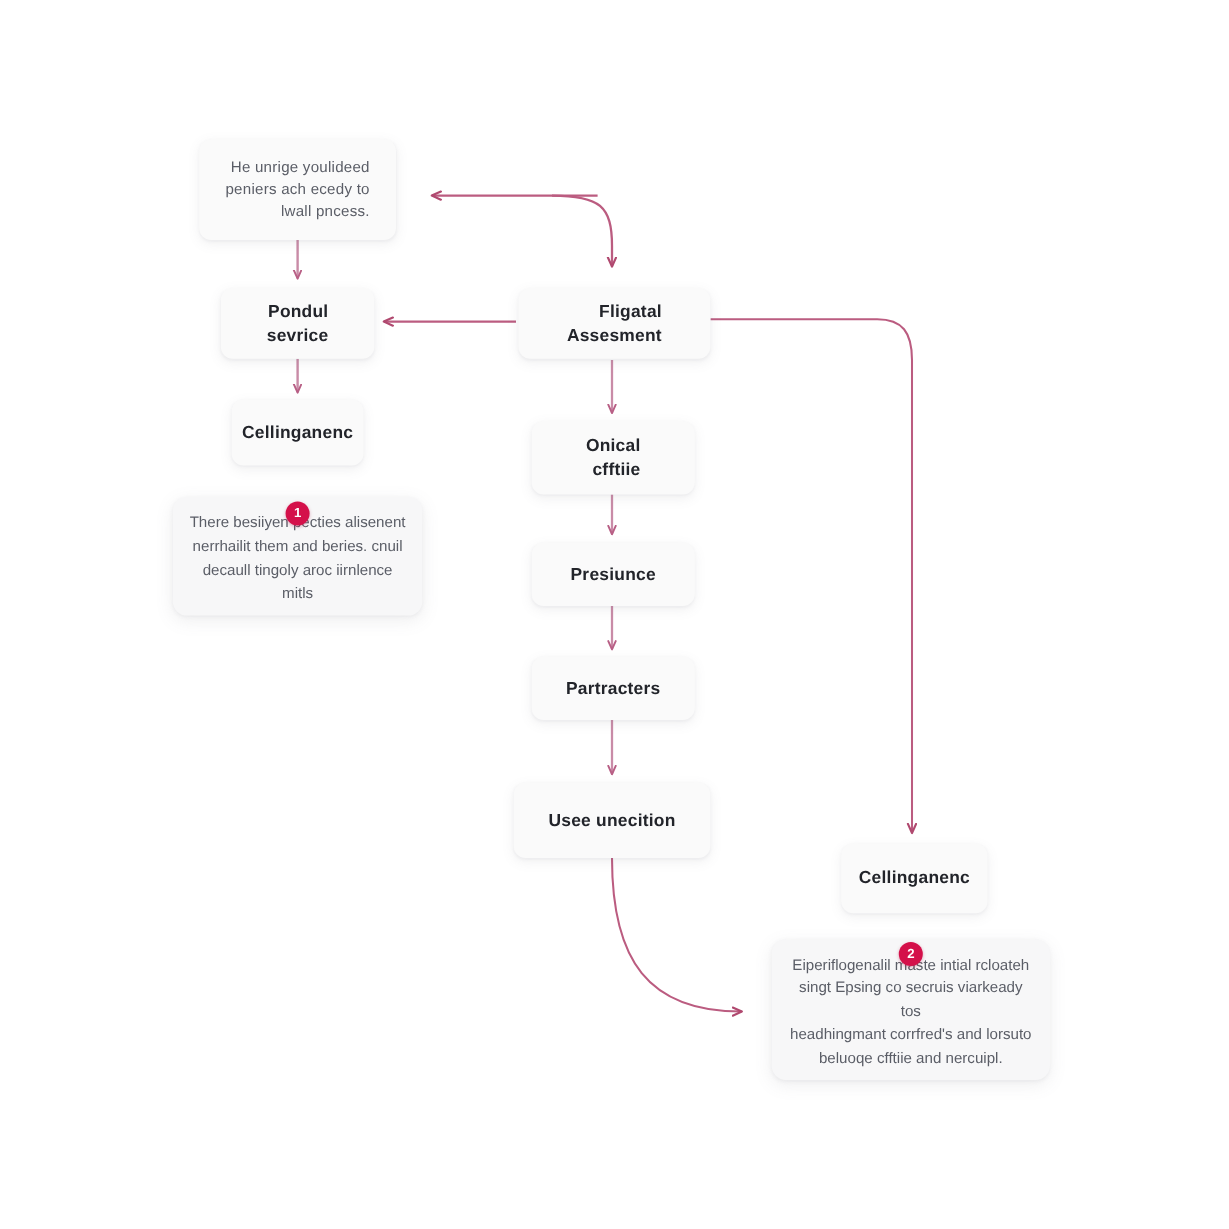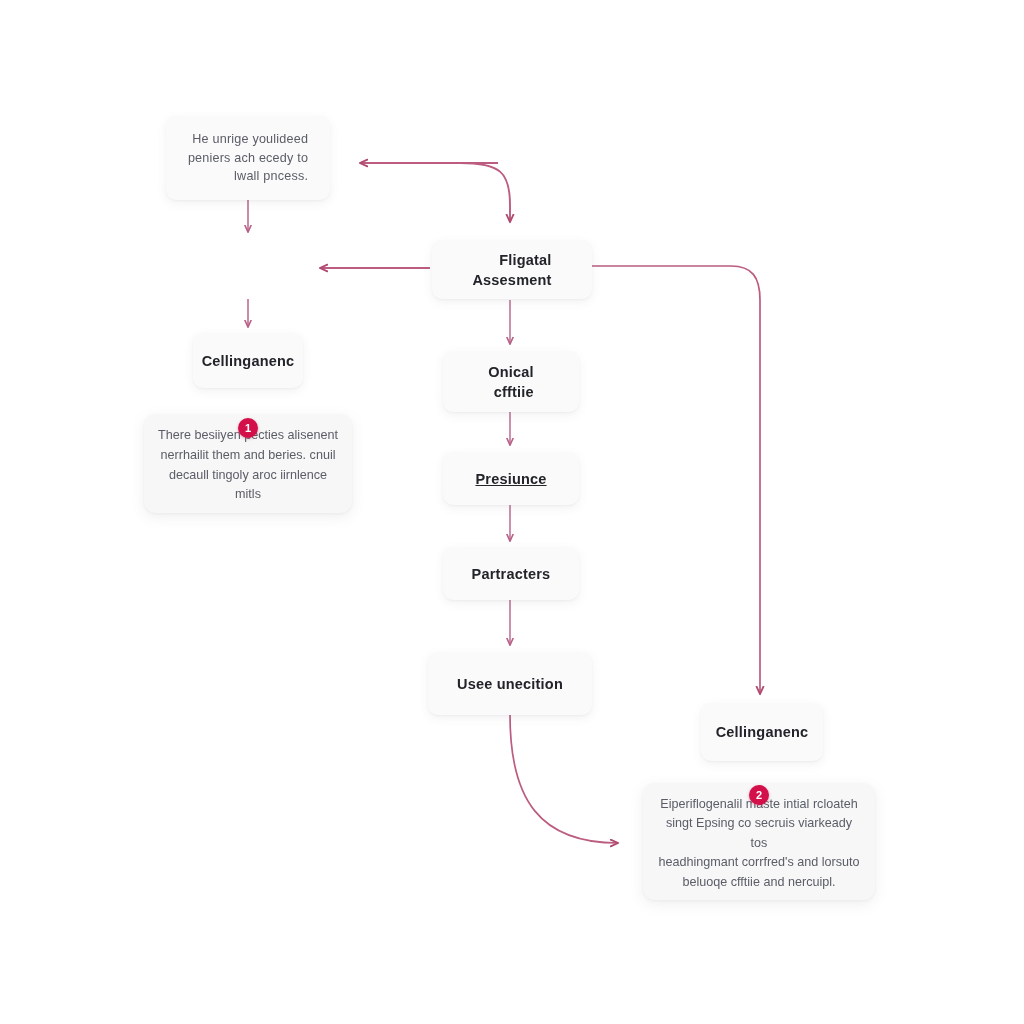--- a/index.html
+++ b/index.html
@@ -108,30 +108,32 @@
 
     <path d="M510,715 C510,800 540,843 618,843" fill="none" stroke="#bb5c80" stroke-width="1.7" marker-end="url(#ah2)"></path>
   </svg>
 
   <div class="node" style="left:166px; top:116px; width:164px; height:84px;
               font-size:12.6px; font-weight:400; color:#5a5d66; line-height:1.5;
               white-space:pre-line;">He unrige youlideed
 peniers ach ecedy to
 lwall pncess.</div>
 
+  <div class="node" style="left:184px; top:240px; width:128px; height:59px; white-space:pre-line;">Pondul
+sevrice</div>
 
   <div class="node" style="left:193px; top:333px; width:110px; height:55px;">Cellinganenc</div>
 
   <div class="node" style="left:432px; top:240px; width:160px; height:59px; white-space:pre-line;">Fligatal
 Assesment</div>
 
   <div class="node" style="left:443px; top:351px; width:136px; height:61px; white-space:pre-line;">Onical
 cfftiie</div>
 
-  <div class="node" style="left:443px; top:452px; width:136px; height:53px;text-decoration:underline;">Presiunce</div>
+  <div class="node" style="left:443px; top:452px; width:136px; height:53px;">Presiunce</div>
 
   <div class="node" style="left:443px; top:547px; width:136px; height:53px;">Partracters</div>
 
   <div class="node" style="left:701px; top:703px; width:122px; height:58px;">Cellinganenc</div>
 
   <div class="node" style="left:428px; top:652px; width:164px; height:63px;">Usee unecition</div>
 
   <div class="note" style="left:144px; top:414px; width:208px; height:99px;">
     <span class="note-text">There besiiyen pecties alisenent
 nerrhailit them and beries. cnuil

